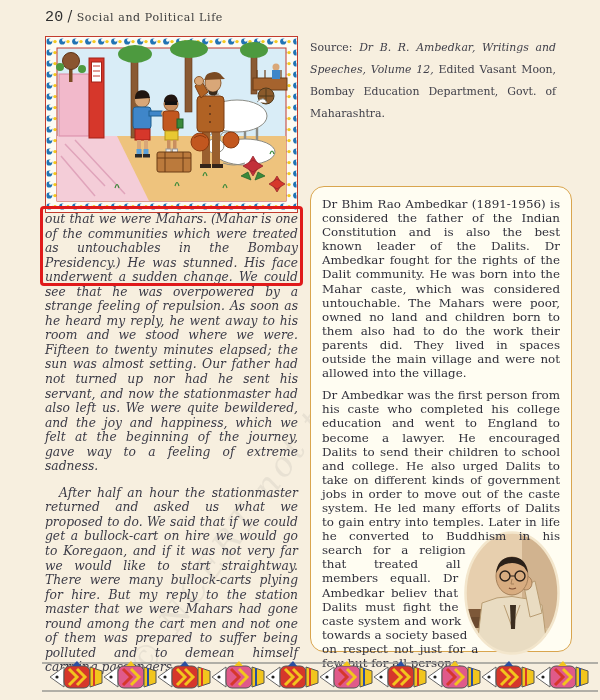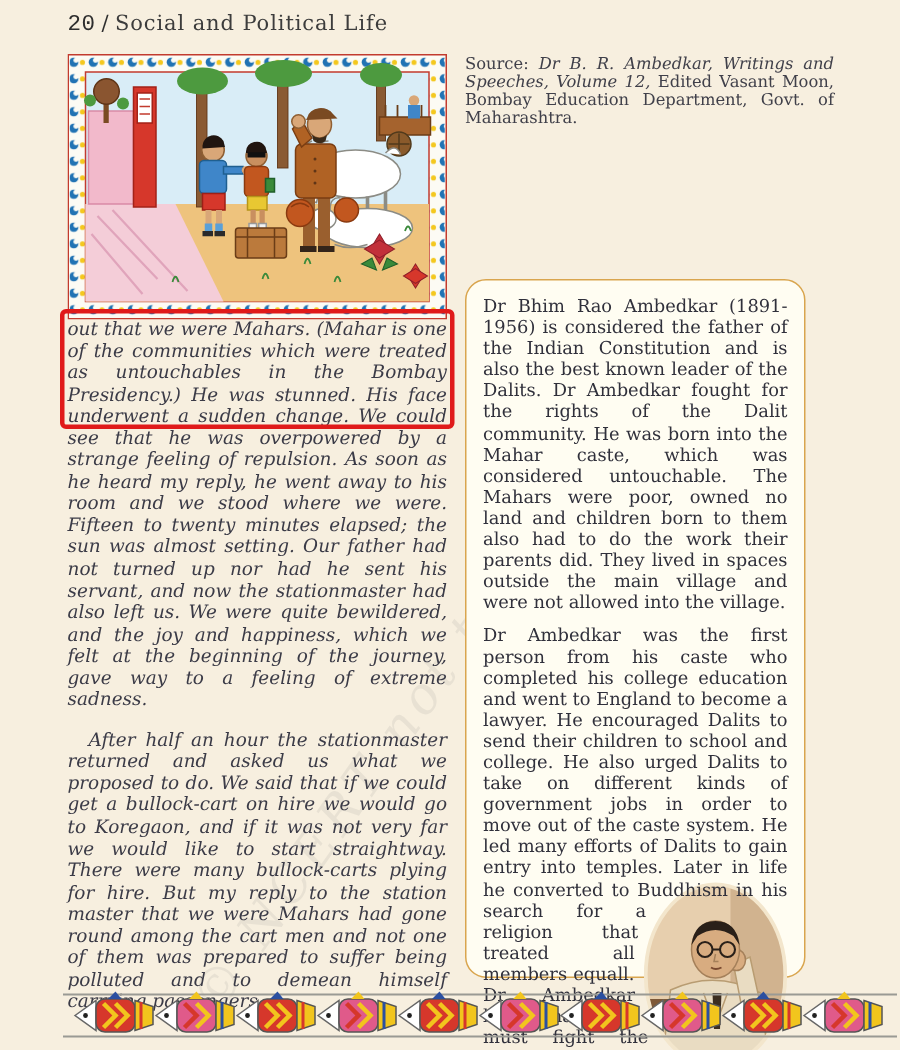--- a/index.html
+++ b/index.html
@@ -7,42 +7,42 @@
     width:600px;height:700px;position:relative;overflow:hidden;
     background:#f7efdf;
     font-family:"DejaVu Serif", serif;
     color:#3a3a46;
   }
   .abs{position:absolute;}
   
   #header{left:45px;top:8px;font-size:12px;color:#3c3c3c;letter-spacing:.3px;}
   #header .pgnum{font-size:15px;color:#2e2e2e;font-family:Liberation Mono, monospace;}
   #header .sep{font-size:14px;margin:0 4px;color:#2e2e2e;}
-  #header .booktitle{font-size:14px;letter-spacing:.6px;color:#3c3c3c;text-align:center;}
+  #header .booktitle{font-size:11px;letter-spacing:.6px;color:#3c3c3c;text-align:center;}
   
   #illustration{left:45px;top:36px;width:253px;height:177px;}
   #left-text{left:45px;top:212px;width:253px;}
   .narr{
     font-style:italic;font-size:12.3px;line-height:14.55px;
     text-align:justify;color:#3b3b47;margin:0;
   }
   .narr + .narr{margin-top:12px;text-indent:14px;}
   #red-box{
     left:40px;top:206px;width:257px;height:74px;
     border:3px solid #e01a1a;border-radius:4px;
     pointer-events:none;z-index:5;background:transparent;
   }
   
   #right-col{left:310px;top:31px;width:246px;}
   #rc-para{font-style:italic;font-size:12.3px;line-height:14.55px;text-align:justify;color:#3b3b47;margin:0;}
-  #source-note{font-size:10.9px;line-height:12px;text-align:justify;color:#40404a;margin-top:6px;}
+  #source-note{font-size:10.9px;line-height:22px;text-align:justify;color:#40404a;margin-top:6px;}
   #source-note .src-ital{font-style:italic;}
   
   #info-box{
-    left:310px;top:186px;width:227px;height:466px;box-sizing:border-box;
+    left:310px;top:186px;width:262px;height:466px;box-sizing:border-box;
     border:1.6px solid #d9a54e;border-radius:14px;background:#fffdf2;
     padding:10px 11px 8px 11px;
   }
   .boxp{font-size:11.9px;line-height:14.1px;text-align:justify;color:#30303b;margin:0;}
   .boxp + .boxp{margin-top:8px;}
   #photo-float{
     float:right;width:96px;height:124px;margin:2px 0 2px 6px;
     shape-outside:ellipse(48px 62px at 48px 62px);
   }
   

